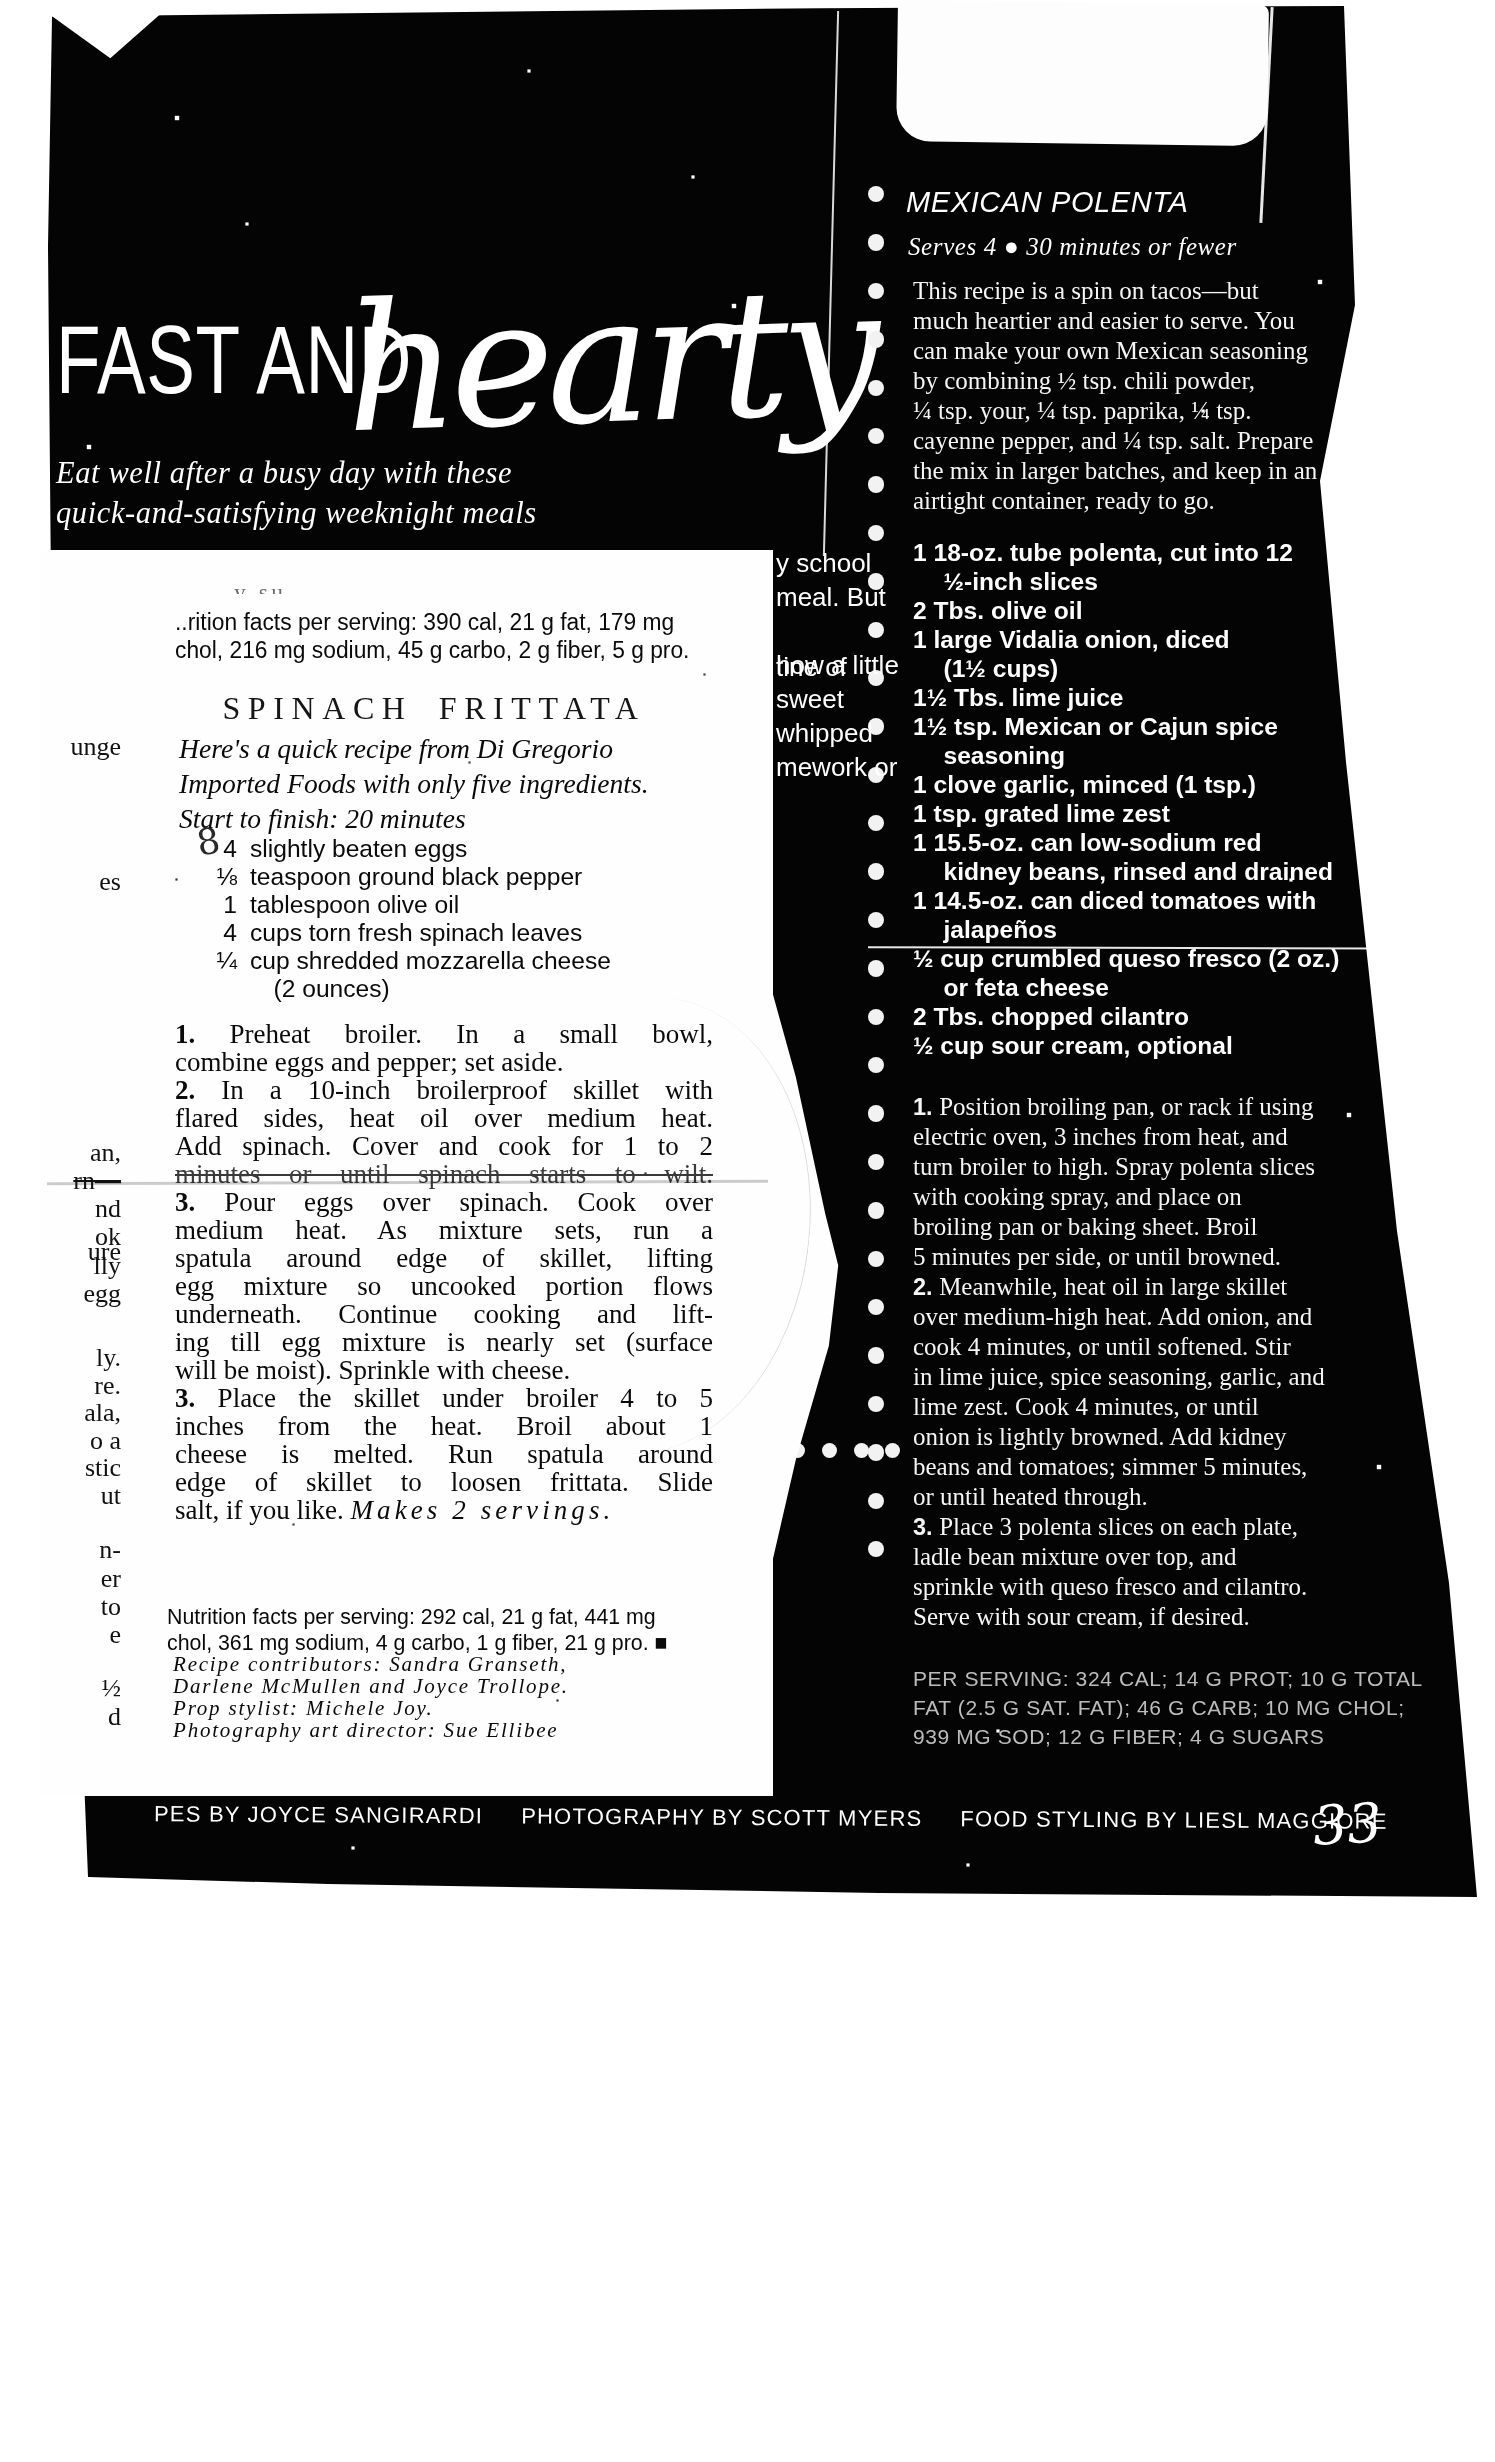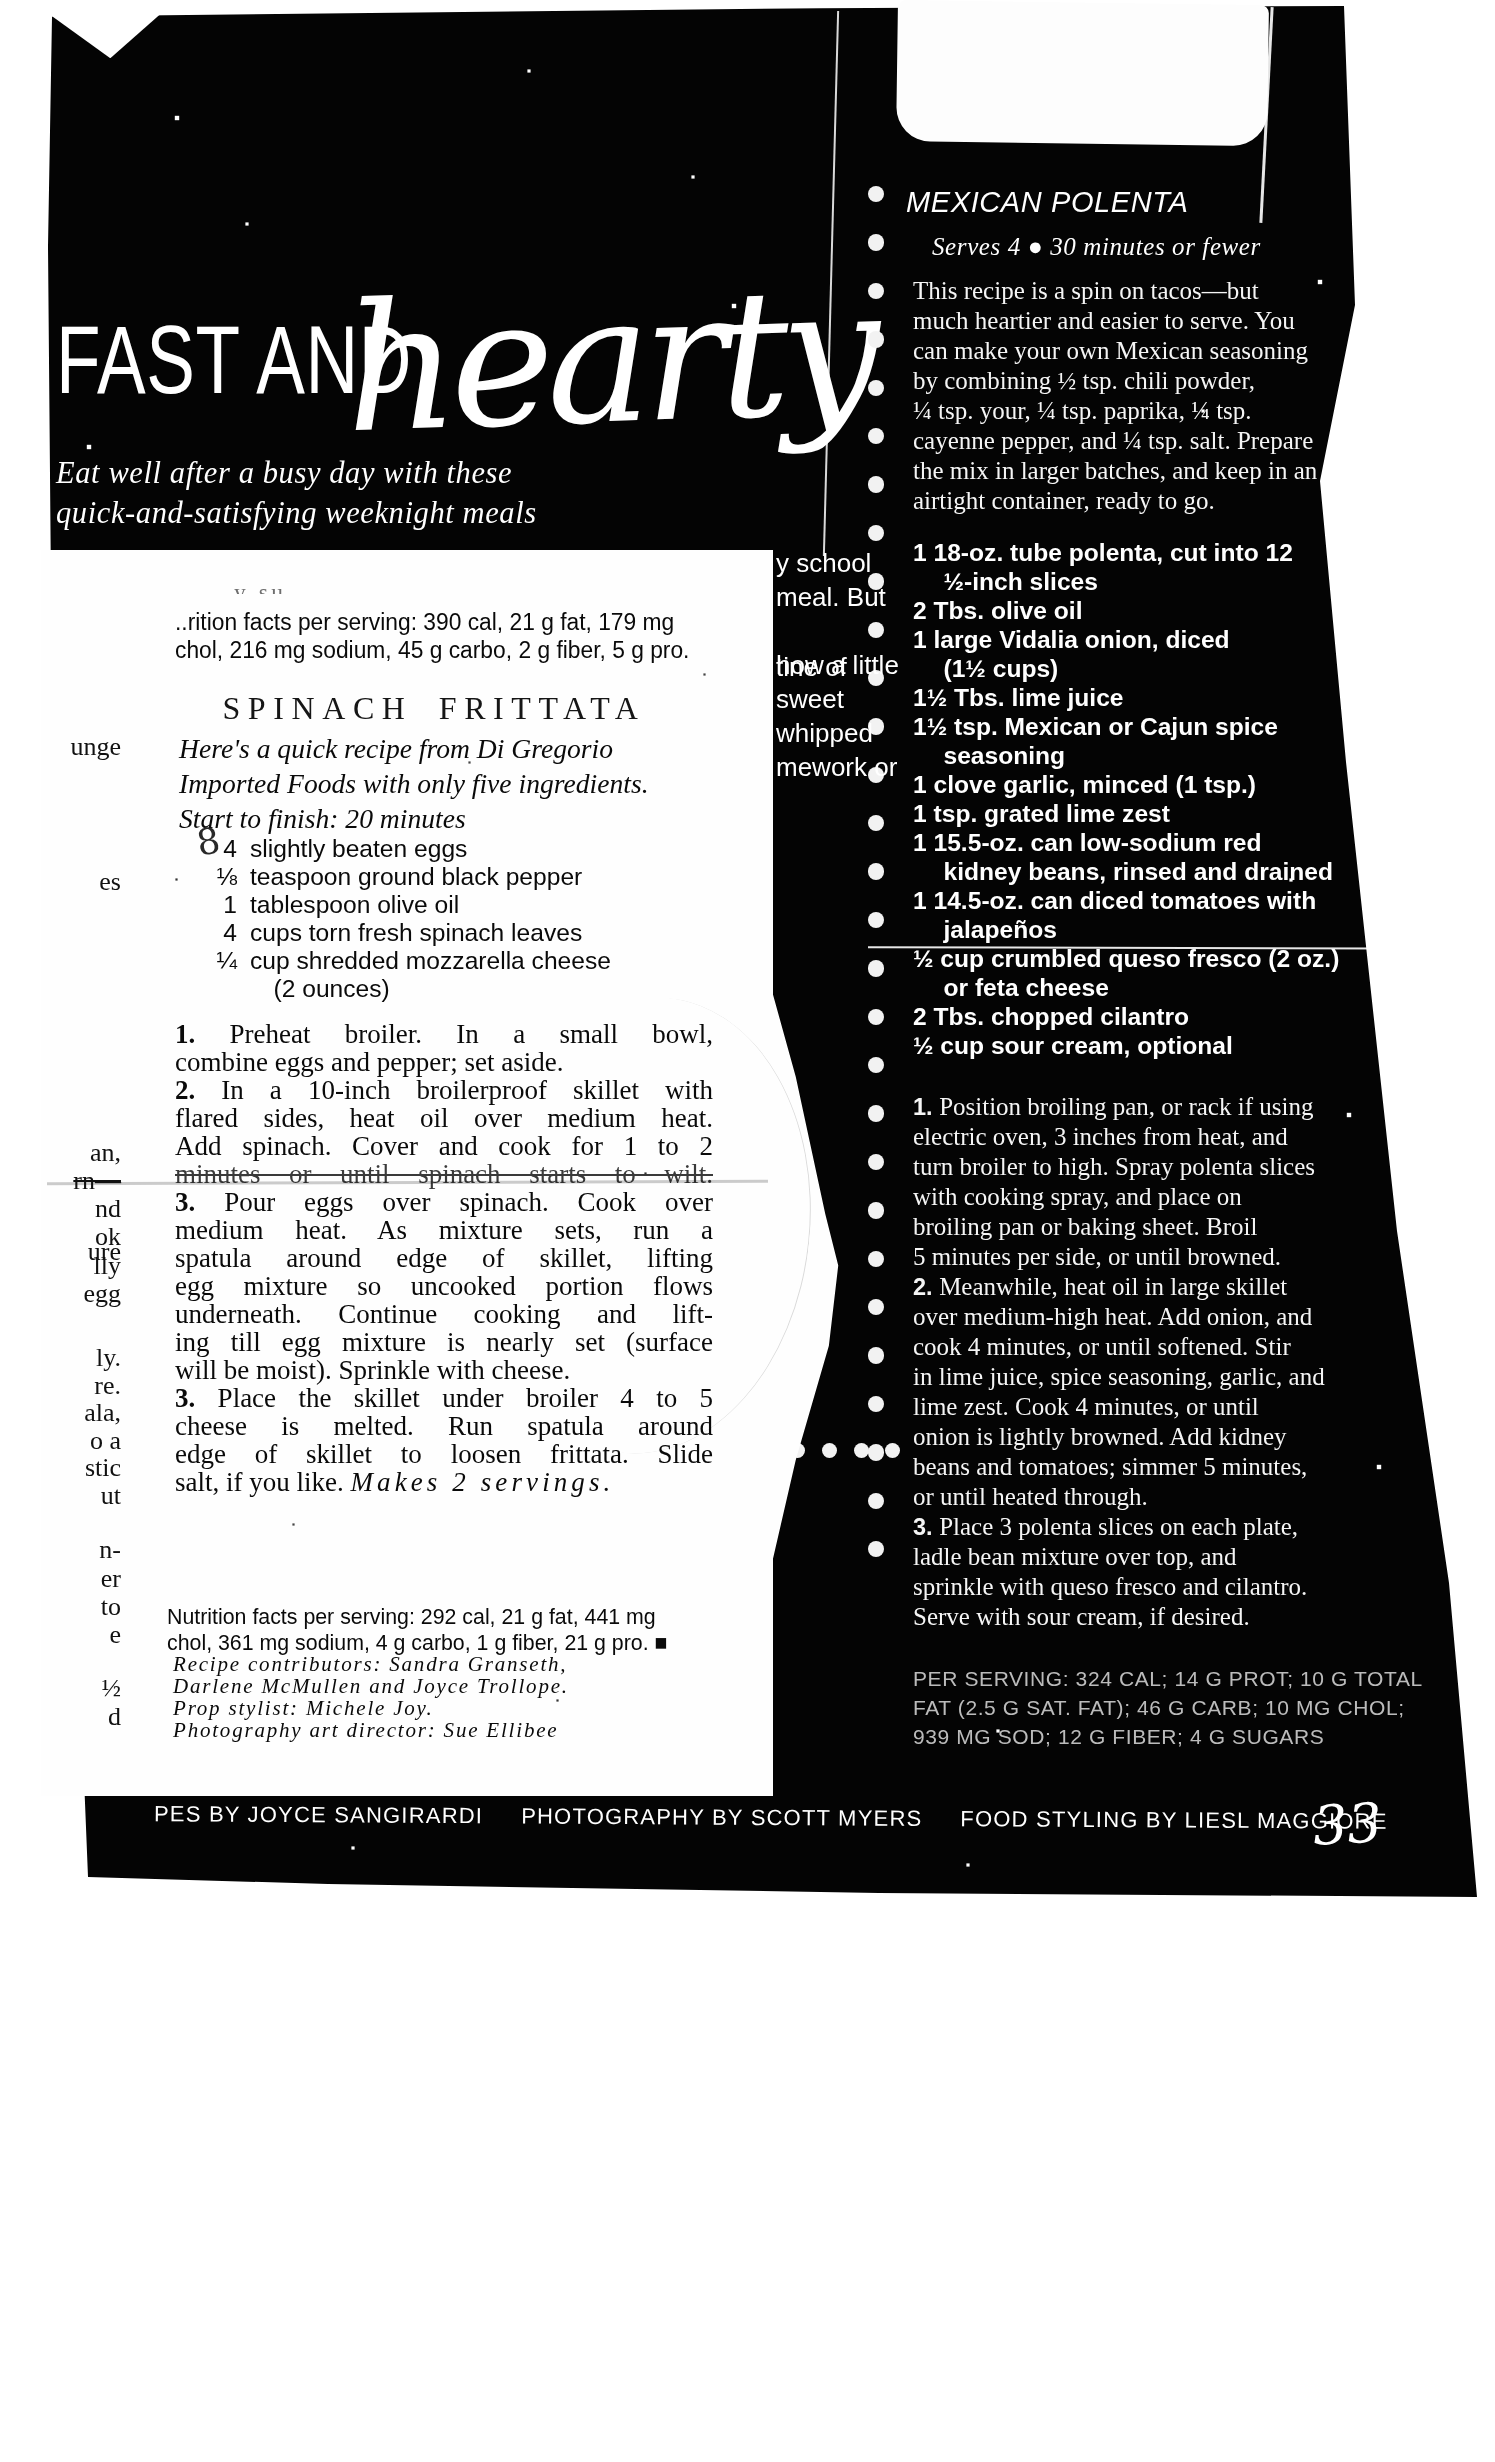--- a/index.html
+++ b/index.html
@@ -47,21 +47,21 @@
   .dots-row .dot.gray{background:#9a9a9a;}
 
   
   .mid-frag{position:absolute;left:776px;color:#fff;font-family:"Liberation Sans",sans-serif;
       font-size:26px;white-space:nowrap;}
 
   
   .p-title{position:absolute;left:906px;top:186px;color:#fff;
       font-family:"Liberation Sans",sans-serif;font-size:29px;letter-spacing:0.6px;white-space:nowrap;font-style:italic;}
   .p-serves{position:absolute;left:908px;top:233px;color:#fff;font-style:italic;
-      font-size:25px;letter-spacing:0.6px;white-space:nowrap;margin-left:24px;}
+      font-size:25px;letter-spacing:0.6px;white-space:nowrap;}
   .p-intro{position:absolute;left:913px;top:276px;color:#f5f5f5;font-size:25px;line-height:30px;}
   .p-intro div{white-space:nowrap;}
   .p-ings{position:absolute;left:913px;top:538px;color:#fff;
       font-family:"Liberation Sans",sans-serif;font-weight:bold;font-size:24.6px;line-height:29px;}
   .p-ings div{white-space:nowrap;}
   .p-ings div.ind{padding-left:30.5px;}
   .p-steps{position:absolute;left:913px;top:1092px;color:#f5f5f5;font-size:25px;line-height:30px;}
   .p-steps div{white-space:nowrap;}
   .p-steps b{font-family:"Liberation Sans",sans-serif;font-size:23.5px;}
   .p-per{position:absolute;left:913px;top:1664px;color:#dcdcdc;opacity:.85;
@@ -295,20 +295,21 @@
         <div>Add spinach. Cover and cook for 1 to 2</div>
         <div class="struck">minutes or until spinach starts to wilt.</div>
         <div><b>3. </b>Pour eggs over spinach. Cook over</div>
         <div>medium heat. As mixture sets, run a</div>
         <div>spatula around edge of skillet, lifting</div>
         <div>egg mixture so uncooked portion flows</div>
         <div>underneath. Continue cooking and lift-</div>
         <div>ing till egg mixture is nearly set (surface</div>
         <div class="short">will be moist). Sprinkle with cheese.</div>
         <div><b>3. </b>Place the skillet under broiler 4 to 5</div>
+        <div>inches from the heat. Broil about 1</div>
         <div>cheese is melted. Run spatula around</div>
         <div>edge of skillet to loosen frittata. Slide</div>
         <div class="short">salt, if you like. <span class="mk">Makes 2 servings.</span></div>
       </div>
     <div class="pn-nut-bot">
       <div>Nutrition facts per serving: 292 cal, 21 g fat, 441 mg</div>
       <div>chol, 361 mg sodium, 4 g carbo, 1 g fiber, 21 g pro. ■</div>
     </div>
     <div class="pn-credits" id="pn-credits">
         <div>Recipe contributors: Sandra Granseth,</div>

